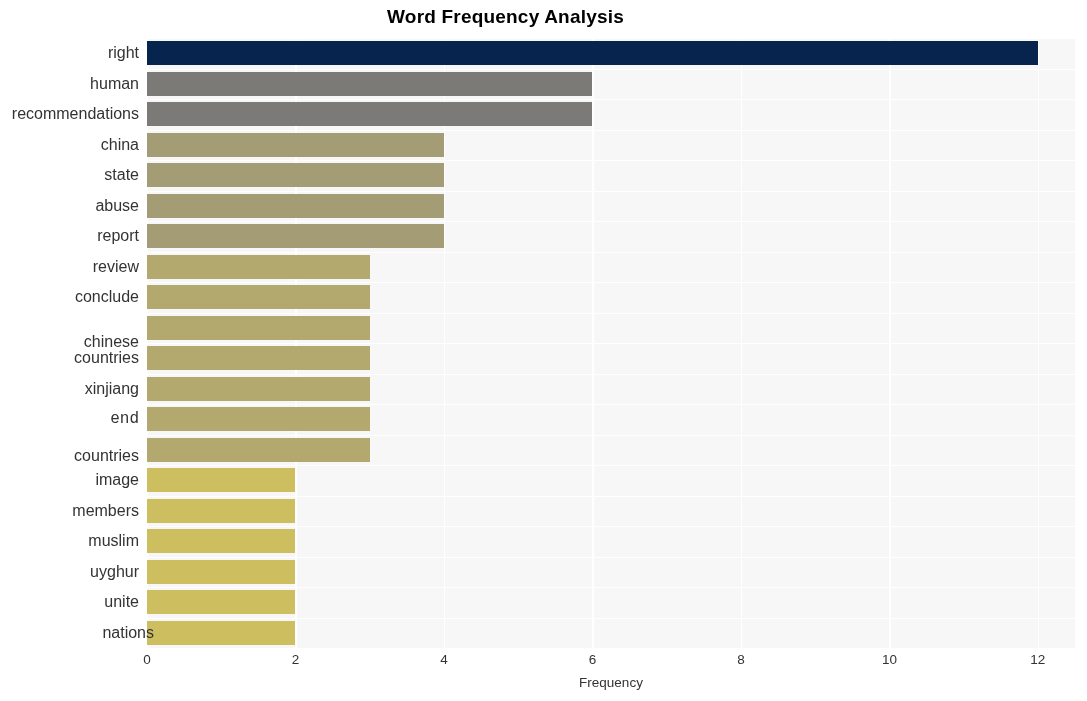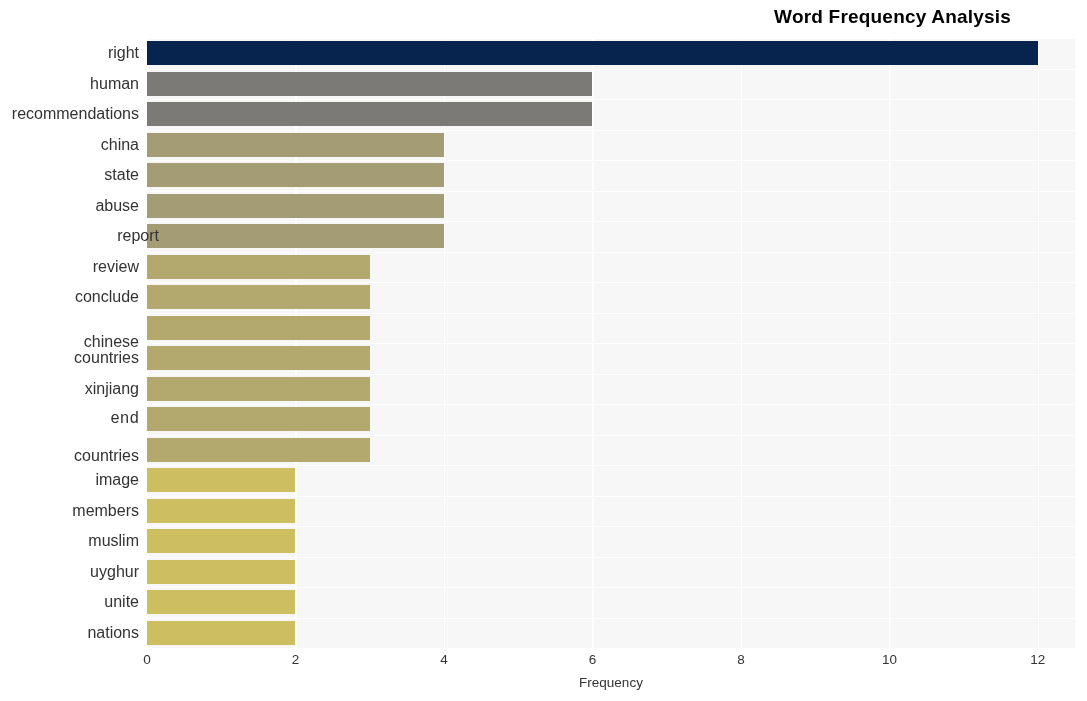--- a/index.html
+++ b/index.html
@@ -19,21 +19,21 @@
     width: 1087px;
     height: 701px;
     background: #ffffff;
   }
 
   #chart-title {
     position: absolute;
     left: 0;
     top: 6px;
     width: 1011px;
-    text-align: right;
+    text-align: center;
     font-size: 19px;
     font-weight: bold;
     color: #000000;
     letter-spacing: 0.2px;
   }
 
   
   #plot-area {
     position: absolute;
     left: 147px;
@@ -173,34 +173,34 @@
       </div>
   </div>
 
   <div id="ytick-layer">
       <div class="ytick-inner" style="top: 6.25px;">right</div>
       <div class="ytick-inner" style="top: 36.75px;">human</div>
       <div class="ytick-inner" style="top: 67.25px;">recommendations</div>
       <div class="ytick-inner" style="top: 97.75px;">china</div>
       <div class="ytick-inner" style="top: 128.25px;">state</div>
       <div class="ytick-inner" style="top: 158.75px;">abuse</div>
-      <div class="ytick-inner" style="top: 189.25px; padding-left: 20px;">report</div>
+      <div class="ytick-inner" style="top: 189.25px;">report</div>
       <div class="ytick-inner" style="top: 219.75px;">review</div>
       <div class="ytick-inner" style="top: 250.25px;">conclude</div>
       <div class="ytick-inner" style="top: 280.75px; margin-top: 14px;">chinese</div>
       <div class="ytick-inner" style="top: 311.25px;">countries</div>
       <div class="ytick-inner" style="top: 341.75px;">xinjiang</div>
       <div class="ytick-inner" style="top: 372.25px; font-family: Liberation Mono, monospace;">end</div>
       <div class="ytick-inner" style="top: 401px; margin-top: 8px;">countries</div>
       <div class="ytick-inner" style="top: 433.25px;">image</div>
       <div class="ytick-inner" style="top: 463.75px;">members</div>
       <div class="ytick-inner" style="top: 494.25px;">muslim</div>
       <div class="ytick-inner" style="top: 524.75px;">uyghur</div>
       <div class="ytick-inner" style="top: 555.25px;">unite</div>
-      <div class="ytick-inner" style="top: 585.75px;">nations</div>
+      <div class="ytick-inner" style="top: 585.75px; margin-left: 15px;">nations</div>
     </div>
   <div id="xtick-layer">
       <div class="xtick-inner" style="left: 147px;">0</div>
       <div class="xtick-inner" style="left: 295.48px;">2</div>
       <div class="xtick-inner" style="left: 443.96px;">4</div>
       <div class="xtick-inner" style="left: 592.44px;">6</div>
       <div class="xtick-inner" style="left: 740.92px;">8</div>
       <div class="xtick-inner" style="left: 889.4px;">10</div>
       <div class="xtick-inner" style="left: 1037.88px;">12</div>
     </div>

